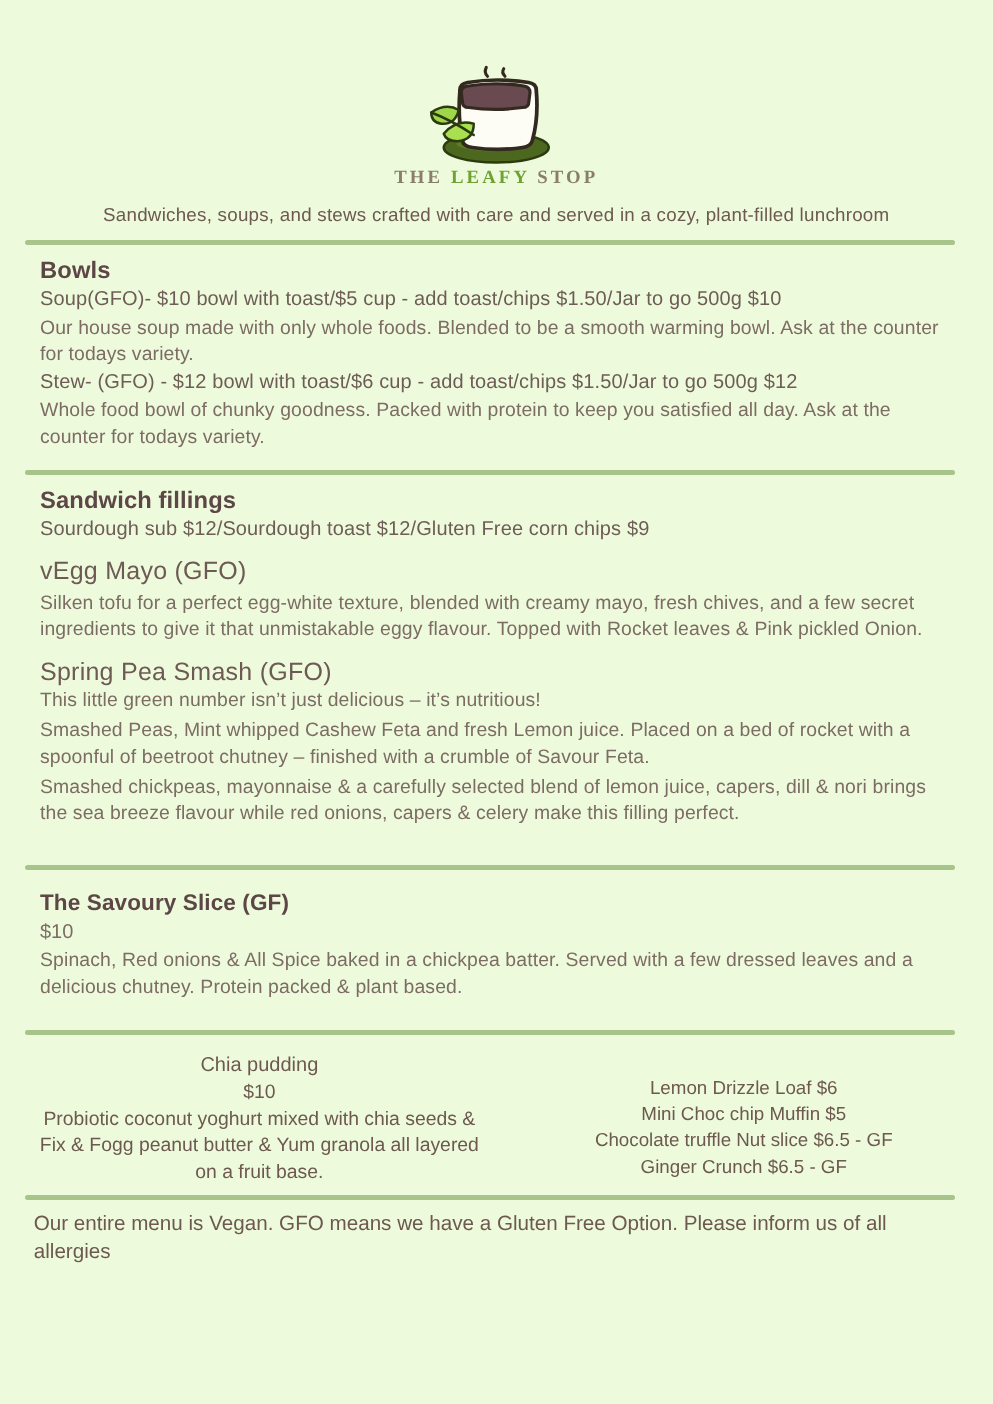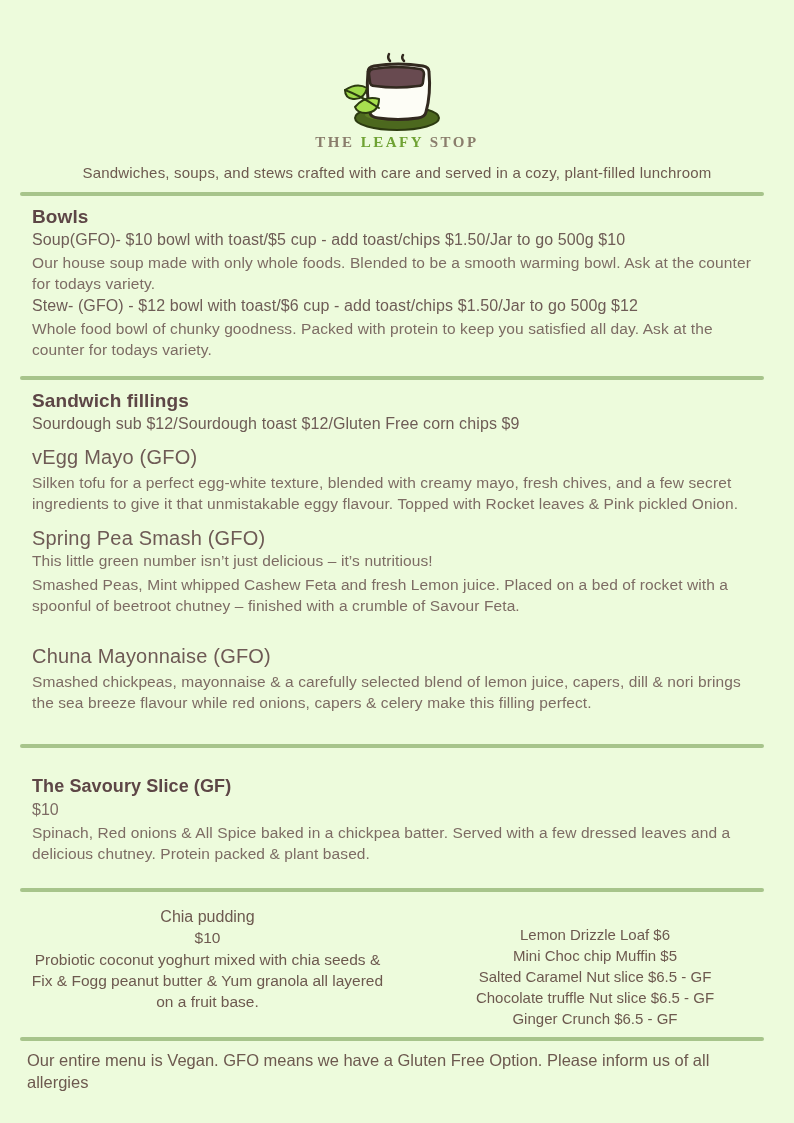--- a/index.html
+++ b/index.html
@@ -68,21 +68,21 @@
     margin-top: 3px;
     letter-spacing: 0.1px;
   }
   .item-name {
     font-size: 20px;
     color: #6e5a55;
     margin-top: 13px;
     letter-spacing: 0.2px;
   }
   .item-name.gap-large { margin-top: 29px; }
-  .savoury .sec-title { margin-top: 28px; font-size: 18px; }
+  .savoury .sec-title { margin-top: 16px; font-size: 18px; }
   .savoury .price { font-size: 16px; color: #7d6c64; margin-top: 4px; }
   .sweets-row {
     display: flex;
     padding: 14px 34px 0 30px;
     justify-content: space-between;
   }
   .sweets-col { text-align: center; }
   .col-left  { width: 355px; padding-top: 2px; }
   .col-right { width: 330px; padding-top: 18px; }
   .sweet-name { font-size: 16px; color: #6d594f; }
@@ -138,21 +138,20 @@
   <div class="sec-title">Sandwich fillings</div>
   <div class="price-line">Sourdough sub $12/Sourdough toast $12/Gluten Free corn chips $9</div>
 
   <div class="item-name">vEgg Mayo (GFO)</div>
   <div class="desc">Silken tofu for a perfect egg-white texture, blended with creamy  mayo, fresh chives, and a few secret ingredients to give it that unmistakable eggy flavour. Topped with Rocket leaves &amp;  Pink pickled Onion.</div>
 
   <div class="item-name">Spring Pea Smash (GFO)</div>
   <div class="desc" style="margin-top:0;">This little green number isn’t just delicious – it’s nutritious!</div>
   <div class="desc">Smashed Peas, Mint whipped Cashew Feta and fresh Lemon juice. Placed on a bed of rocket with a spoonful of beetroot chutney – finished with a crumble of Savour Feta.</div>
 
-  <div class="item-name gap-large">Chuna Mayonnaise (GFO)</div>
   <div class="desc">Smashed chickpeas, mayonnaise &amp; a carefully selected blend of lemon juice, capers, dill &amp; nori brings the sea breeze flavour while red onions, capers &amp; celery make this filling perfect.</div>
 </div>
 
 <div class="divider d3"></div>
 
 <div class="section savoury">
   <div class="sec-title">The Savoury Slice (GF)</div>
   <div class="price">$10</div>
   <div class="desc">Spinach, Red onions &amp; All Spice baked in a chickpea batter. Served with a few dressed leaves and a delicious chutney. Protein packed &amp; plant based.</div>
 </div>
@@ -161,21 +160,20 @@
 
 <div class="sweets-row">
   <div class="sweets-col col-left">
     <div class="sweet-name">Chia pudding</div>
     <div class="sweet-price">$10</div>
     <div class="sweet-desc">Probiotic coconut yoghurt mixed with chia seeds &amp;  Fix &amp; Fogg peanut butter &amp; Yum granola all layered on a fruit base.</div>
   </div>
   <div class="sweets-col col-right">
     <div class="cabinet-line">Lemon Drizzle Loaf $6</div>
     <div class="cabinet-line">Mini Choc chip Muffin $5</div>
-    <div class="cabinet-line">Salted Caramel Nut slice $6.5 - GF</div>
     <div class="cabinet-line">Chocolate truffle Nut slice $6.5 - GF</div>
     <div class="cabinet-line">Ginger Crunch $6.5 - GF</div>
   </div>
 </div>
 
 <div class="divider d5"></div>
 
 <div class="footer">Our entire menu is Vegan. GFO means we have a Gluten Free Option. Please inform us of all allergies</div>
 
 </body></html>

